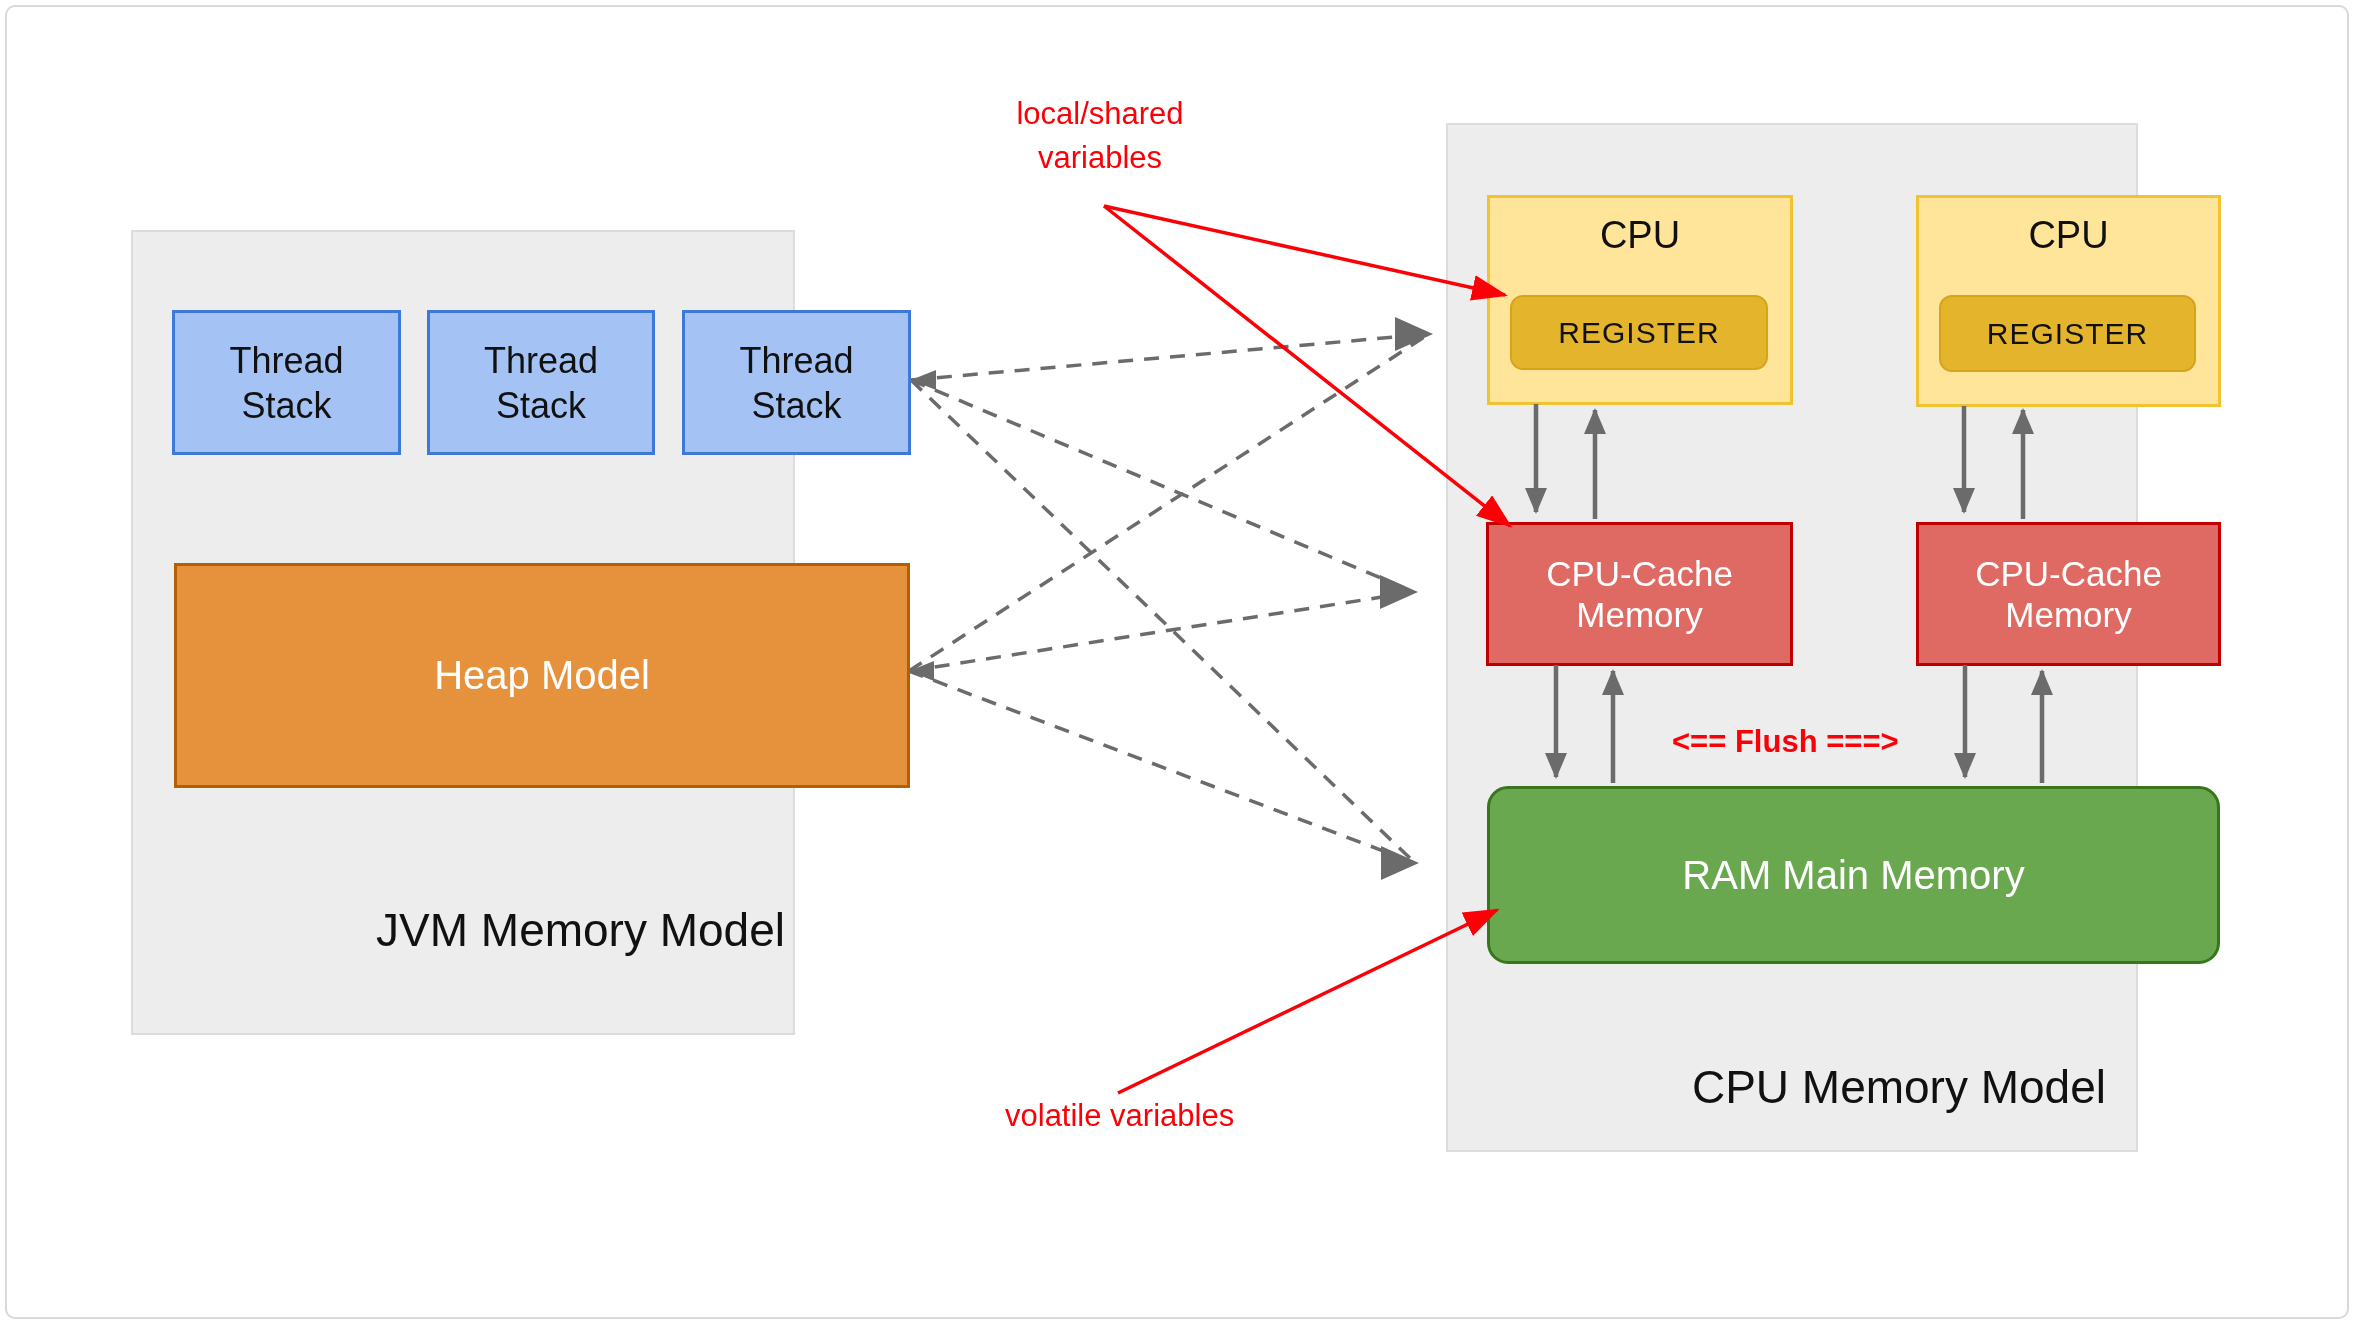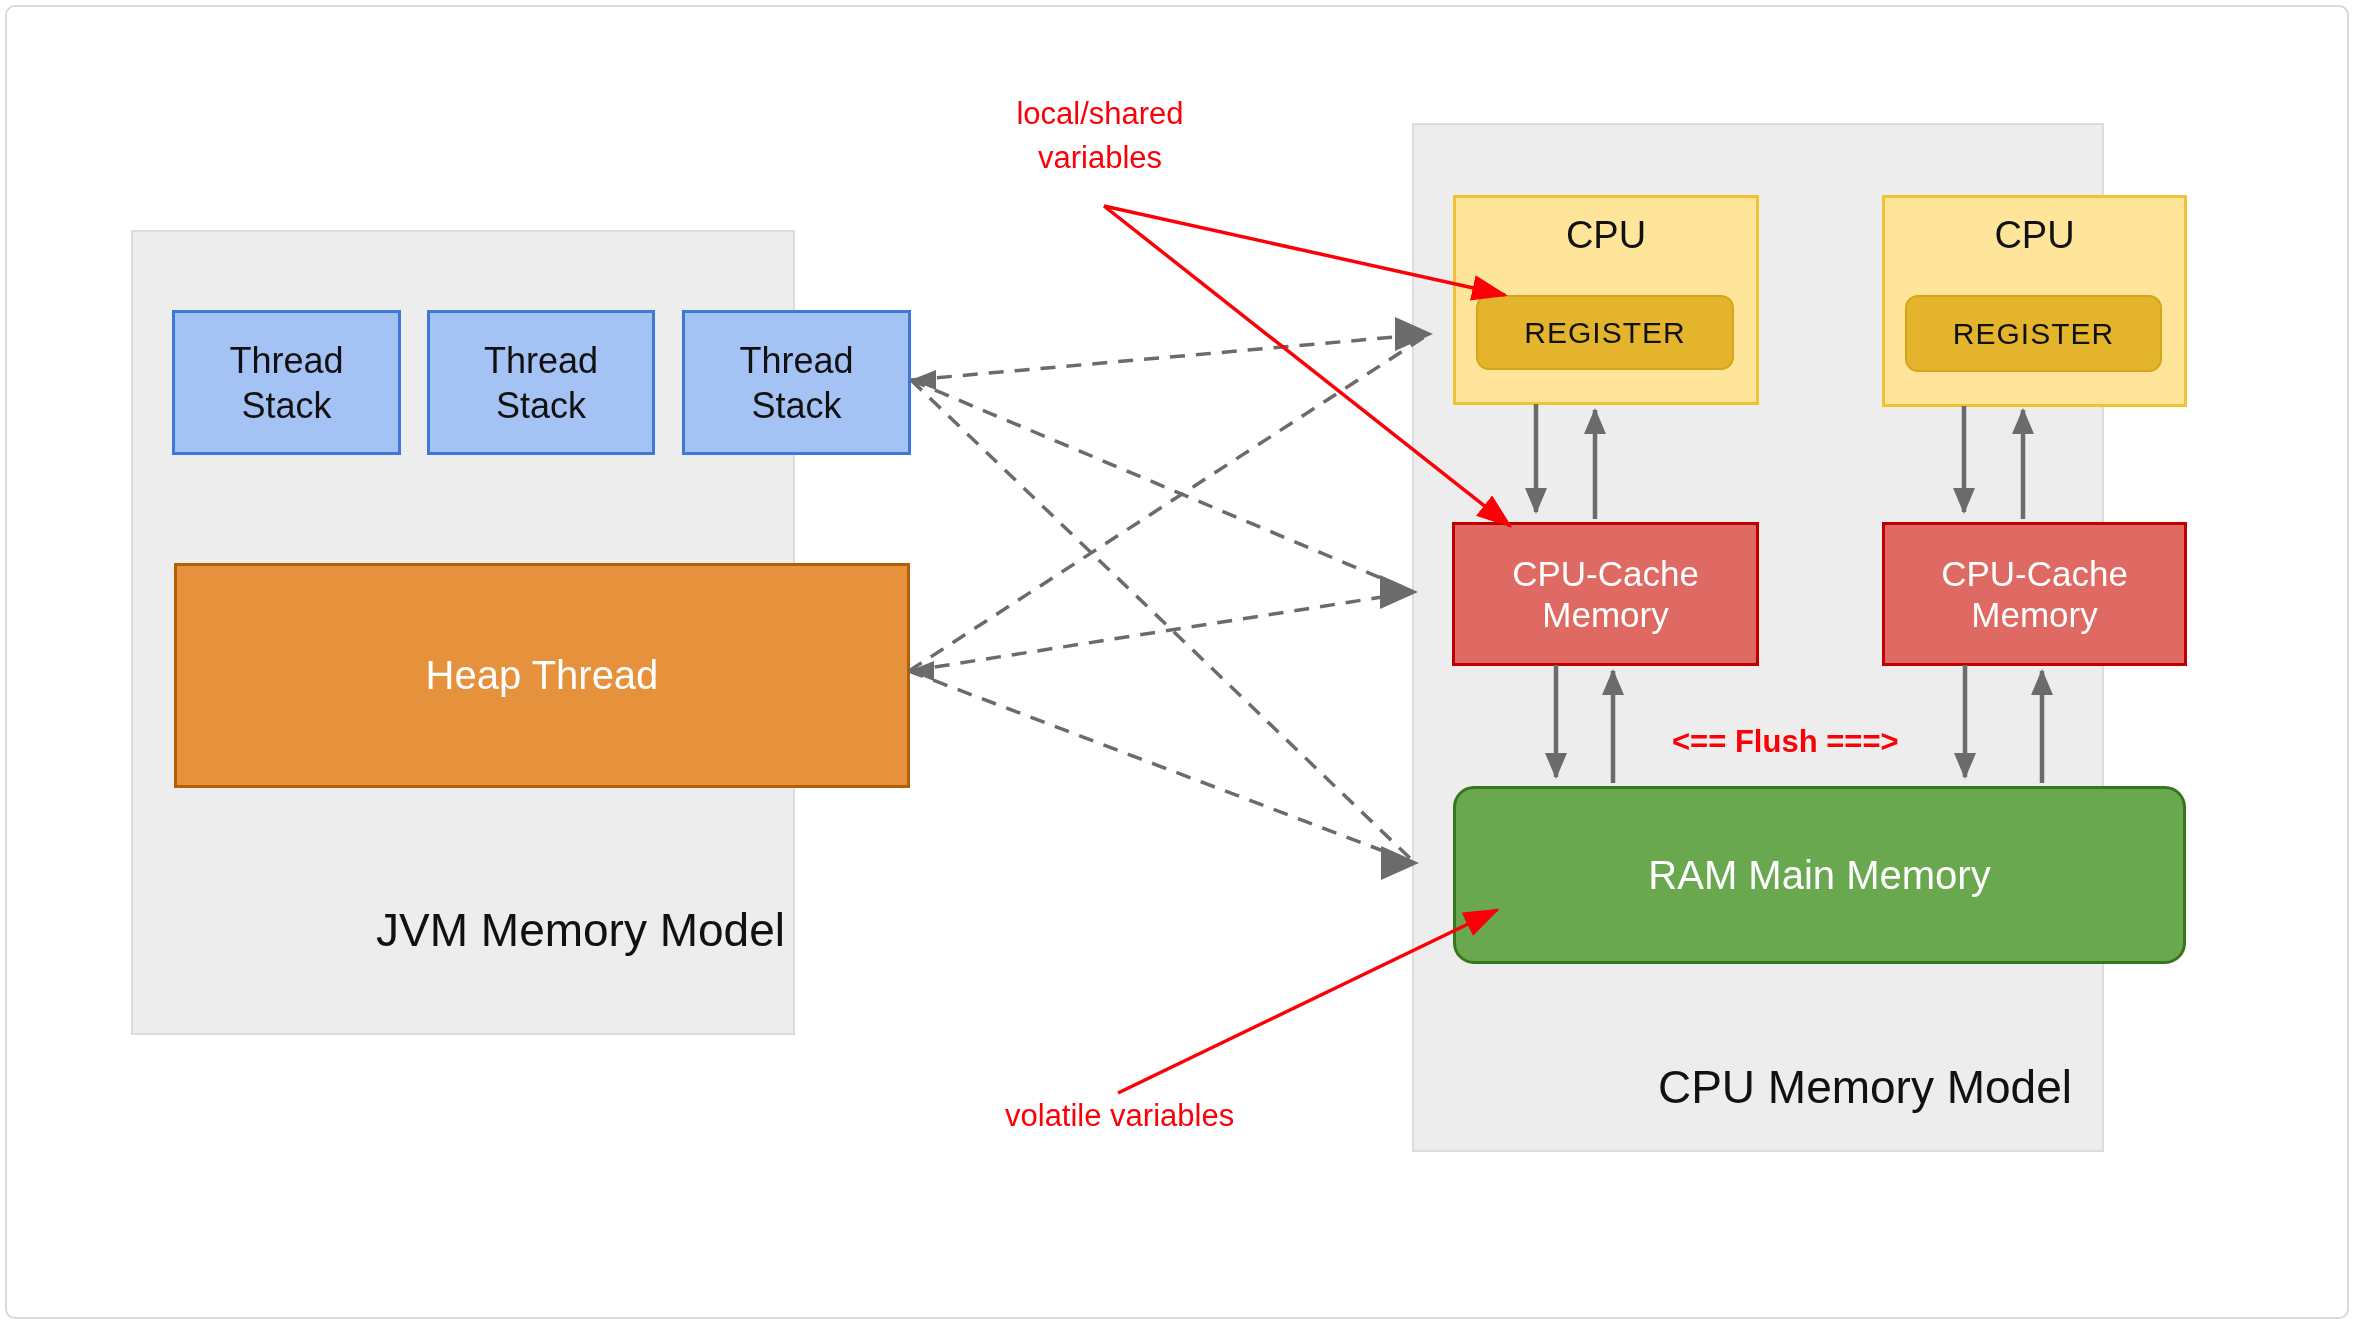--- a/index.html
+++ b/index.html
@@ -43,26 +43,26 @@
     <div class="box ts" style="left:39px;top:78px;width:229px;height:145px;">
       <span>Thread Stack</span>
     </div>
     <div class="box ts" style="left:294px;top:78px;width:228px;height:145px;">
       <span>Thread Stack</span>
     </div>
     <div class="box ts" style="left:549px;top:78px;width:229px;height:145px;">
       <span>Thread Stack</span>
     </div>
     <div class="box heap" style="left:41px;top:331px;width:736px;height:225px;">
-      <span>Heap Thread</span>
+      <span>Heap Model</span>
     </div>
     <div class="panel-title" style="right:8px;bottom:76px;">JVM Memory Model</div>
   </div>
 
-  <div class="panel" style="left:1412px;top:123px;width:692px;height:1029px;">
+  <div class="panel" style="left:1446px;top:123px;width:692px;height:1029px;">
     <div class="cpu-box" style="left:39px;top:70px;width:306px;height:210px;">
       <div class="cpu-label">CPU</div>
       <div class="register" style="left:20px;top:97px;width:258px;height:75px;">
         <span>REGISTER</span>
       </div>
     </div>
     <div class="cpu-box" style="left:468px;top:70px;width:305px;height:212px;">
       <div class="cpu-label">CPU</div>
       <div class="register" style="left:20px;top:97px;width:257px;height:77px;">
         <span>REGISTER</span>

